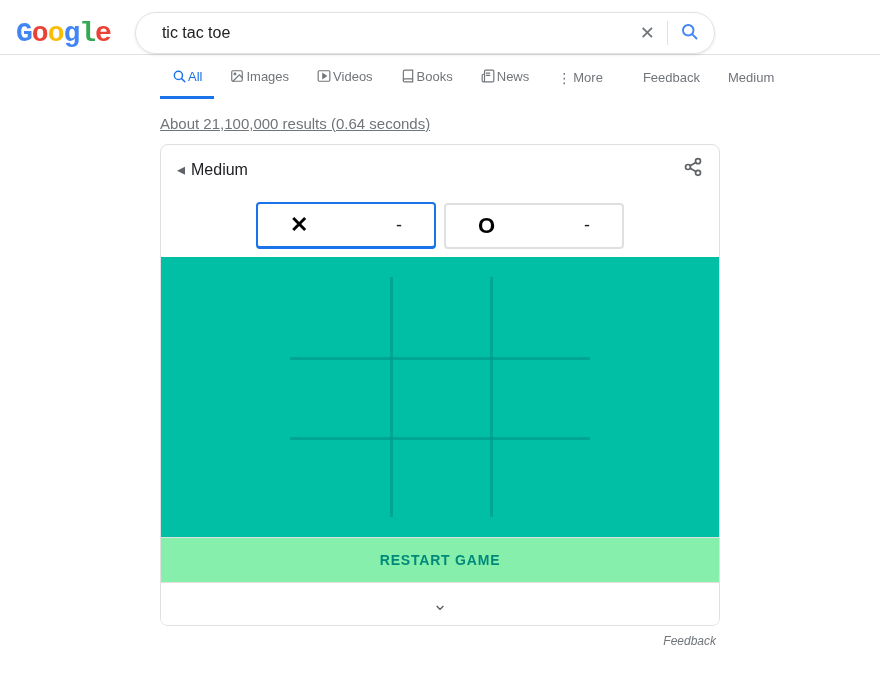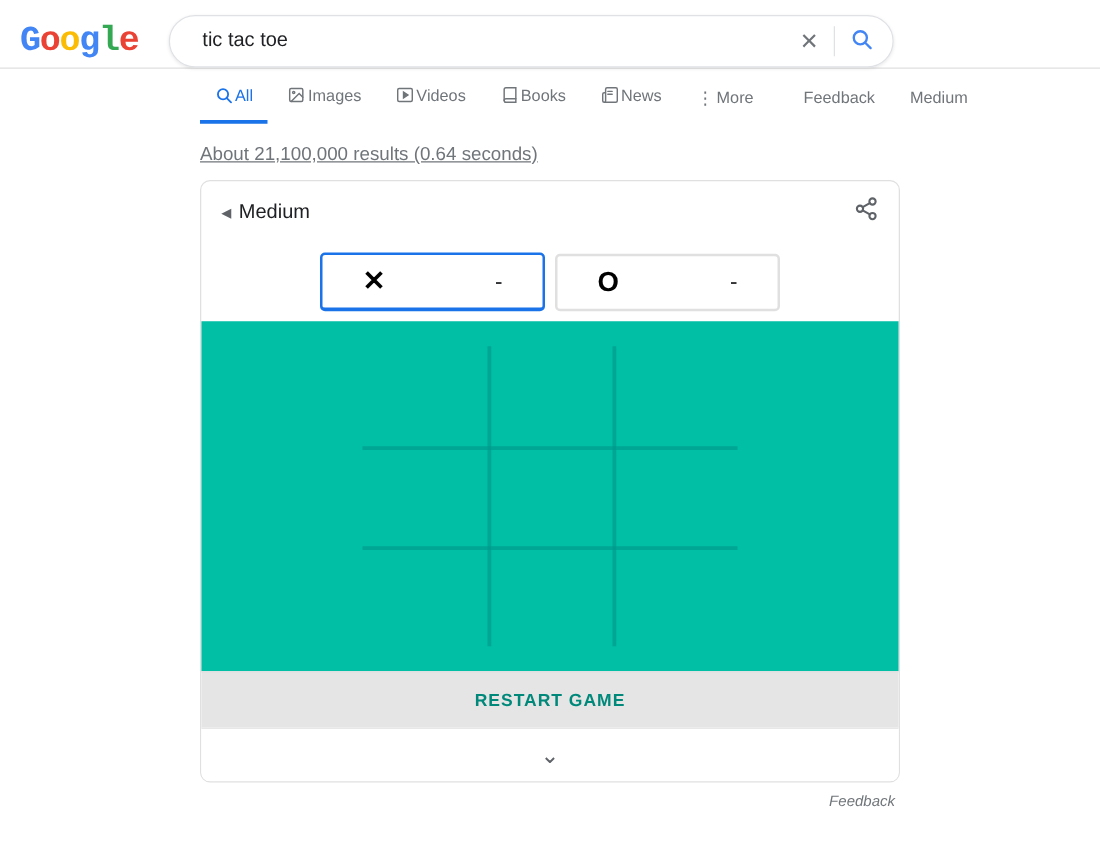--- a/index.html
+++ b/index.html
@@ -221,21 +221,21 @@
     .restart-btn {
       display: block;
       text-align: center;
       padding: 14px;
       font-size: 14px;
       font-weight: bold;
       letter-spacing: 0.8px;
       color: #00897B;
       cursor: pointer;
       border-top: 1px solid #e0e0e0;
-      background: #e5e5e5;
+      background: #86efac;
       text-transform: uppercase;
     }
 
     
     .expand-section {
       border-top: 1px solid #e0e0e0;
       display: flex;
       justify-content: center;
       padding: 10px;
       cursor: pointer;

